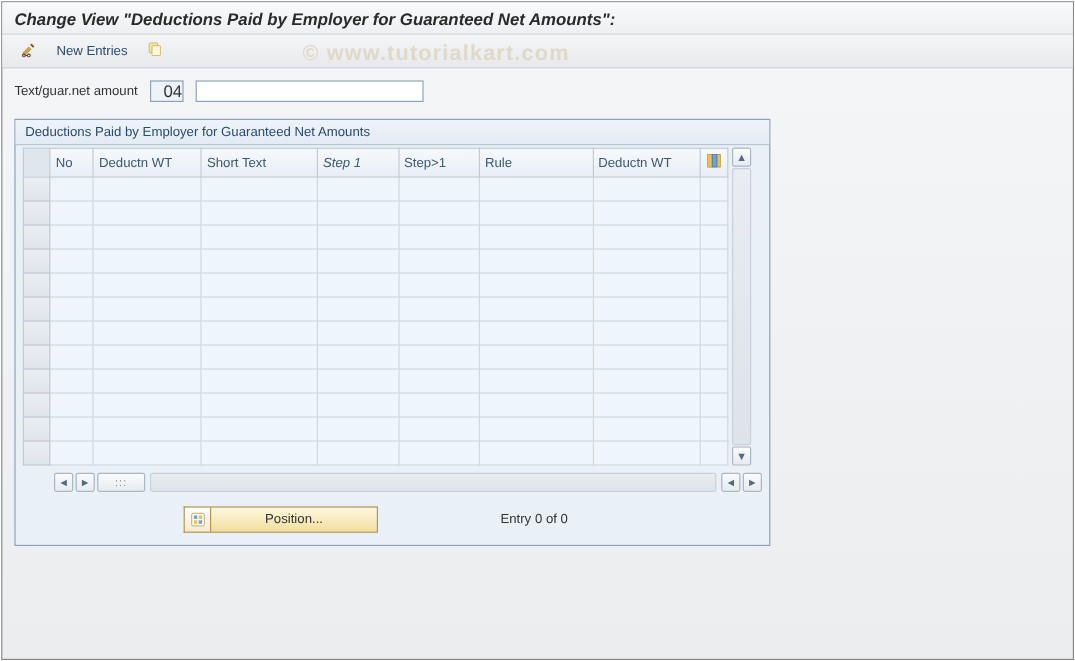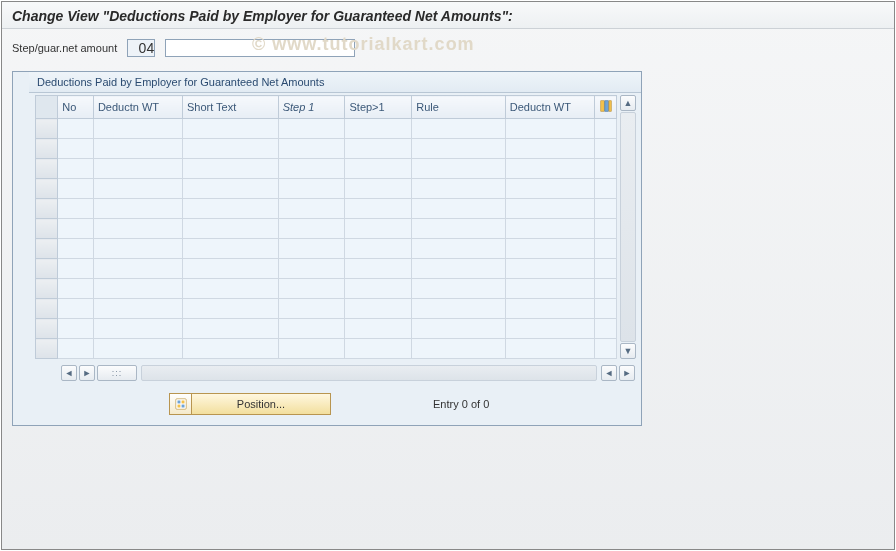--- a/index.html
+++ b/index.html
@@ -70,21 +70,20 @@
     border:1px solid #8fa3b8;
     background:#fff;
     font-size:11px;
     padding:0 2px;
   }
   .panel {
     margin: 8px 10px;
     width: 630px;
     border:1px solid #8fa3b8;
     background:#e9f0f6;
-    padding-left:16px;
   }
   .panel-title {
     padding:4px 8px;
     font-size:11px;
     color:#2a4a70;
     background:linear-gradient(#eef4f9,#e2ebf3);
     border-bottom:1px solid #b8c6d4;
   }
   .grid-wrap {
     display:flex;
@@ -228,23 +227,47 @@
   }
 </style>
 </head>
 <body>
 
 <div class="outer">
   <div class="title-bar">Change View "Deductions Paid by Employer for Guaranteed Net Amounts":</div>
 
   <div class="watermark">© www.tutorialkart.com</div>
 
+  <div class="toolbar">
+    <span class="tool-btn">
+      <span class="icon-pencil">
+        <svg viewBox="0 0 24 24">
+            <path fill="#caa24a" d="M3 17l9-9 4 4-9 9H3v-4z"></path>
+            <path fill="#7a5b12" d="M14 6l4 4 2-2-4-4-2 2z"></path>
+            <circle cx="5" cy="21" r="2" fill="none" stroke="#58473a" stroke-width="1.5"></circle>
+            <circle cx="12" cy="21" r="2" fill="none" stroke="#58473a" stroke-width="1.5"></circle>
+            <line x1="7" y1="21" x2="10" y2="21" stroke="#58473a" stroke-width="1.5"></line>
+          </svg>
+      </span>
+    </span>
+    <span class="tool-btn">
+      <span>New Entries</span>
+    </span>
+    <span class="tool-btn">
+      <span class="icon-copy">
+        <svg viewBox="0 0 24 24">
+            <rect x="4" y="3" width="12" height="14" rx="1" fill="#f6e7a1" stroke="#c7a43d"></rect>
+            <rect x="8" y="7" width="12" height="14" rx="1" fill="#fff7df" stroke="#c7a43d"></rect>
+          </svg>
+      </span>
+    </span>
+  </div>
 
   <div class="filter-row">
-    <span class="filter-label">Step/guar.net amount</span>
+    <span class="filter-label">Text/guar.net amount</span>
     <input class="small-input" value="04" style="">
     <input class="wide-input" value="" style="">
   </div>
 
   <div class="panel">
     <div class="panel-title">Deductions Paid by Employer for Guaranteed Net Amounts</div>
 
     <div class="grid-wrap">
       <table class="grid-table">
         <thead>

